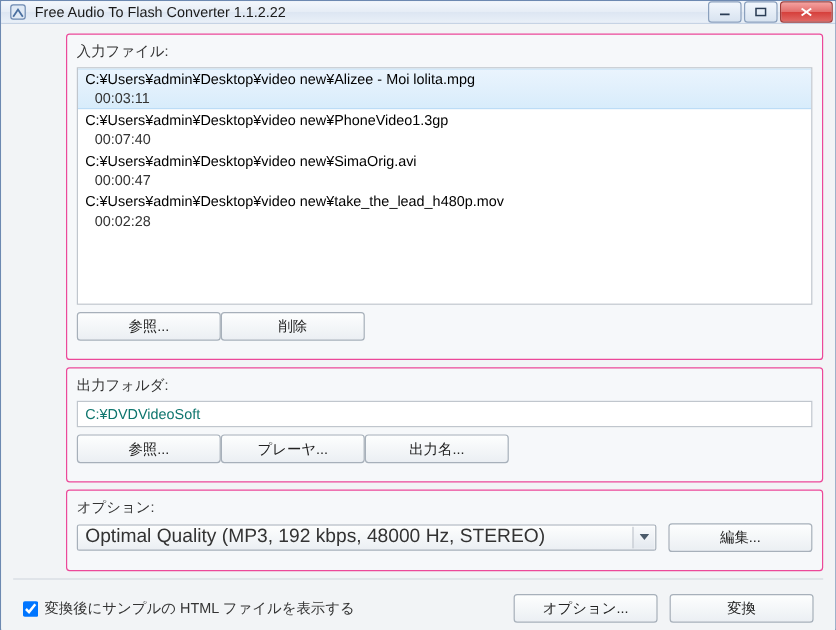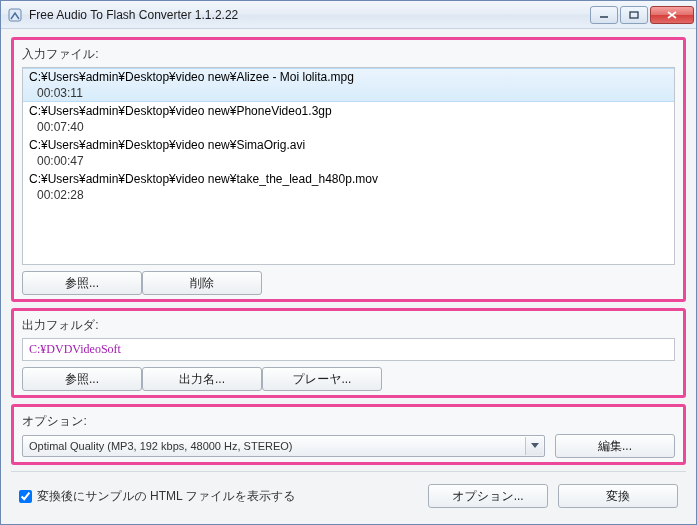--- a/index.html
+++ b/index.html
@@ -54,24 +54,25 @@
 }
 .client {
   flex: 1;
   padding: 8px 10px 10px 10px;
   display: flex;
   flex-direction: column;
   gap: 6px;
   background: #f2f4f6;
 }
 .section {
-  border: 3px solid #ec4899;
+  border: 1px solid #ec4899;
   border-radius: 3px;
   background: #f6f8fa;
-  padding: 6px 8px 4px 8px;
+  padding: 6px 8px 15px 8px;
+  margin-left: 44px;
 }
 .sec-label {
   color: #333;
   margin-bottom: 4px;
 }
 .filelist {
   background: #fff;
   border: 1px solid #c0c6cd;
   height: 198px;
   overflow: auto;
@@ -103,34 +104,33 @@
   padding: 0 10px;
   cursor: default;
   color: #222;
 }
 .outpath {
   background: #fff;
   border: 1px solid #c0c6cd;
   padding: 3px 6px;
   margin-bottom: 6px;
   font-size: 12px;
-  color: #a21caf;
-  font-family: Liberation Serif, serif;
+  color: #0f766e;
 }
 .preset-row { display: flex; gap: 10px; align-items: center; }
 .preset-select {
   flex: 1;
   height: 22px;
   border: 1px solid #a7b0ba;
   border-radius: 2px;
   background: linear-gradient(to bottom, #fdfefe, #ebeff3);
   display: flex; align-items: center;
   padding: 0 6px;
   position: relative;
-  font-size: 11px;
+  font-size: 16px;
   color: #333;
 }
 .preset-select .chev {
   position: absolute; right: 1px; top: 1px; bottom: 1px;
   width: 18px;
   border-left: 1px solid #c0c6cd;
   background: linear-gradient(to bottom, #f8fafc, #e4e9ef);
   display: flex; align-items: center; justify-content: center;
 }
 .bottombar {
@@ -209,22 +209,22 @@
         <button class="btn">参照...</button>
         <button class="btn">削除</button>
       </div>
     </div>
 
     <div class="section">
       <div class="sec-label">出力フォルダ:</div>
       <div class="outpath">C:¥DVDVideoSoft</div>
       <div class="btnrow">
         <button class="btn">参照...</button>
+        <button class="btn">プレーヤ...</button>
         <button class="btn">出力名...</button>
-        <button class="btn">プレーヤ...</button>
       </div>
     </div>
 
     <div class="section">
       <div class="sec-label">オプション:</div>
       <div class="preset-row">
         <div class="preset-select">
           <span>Optimal Quality (MP3, 192 kbps, 48000 Hz, STEREO)</span>
           <span class="chev">
             <svg width="8" height="6">

